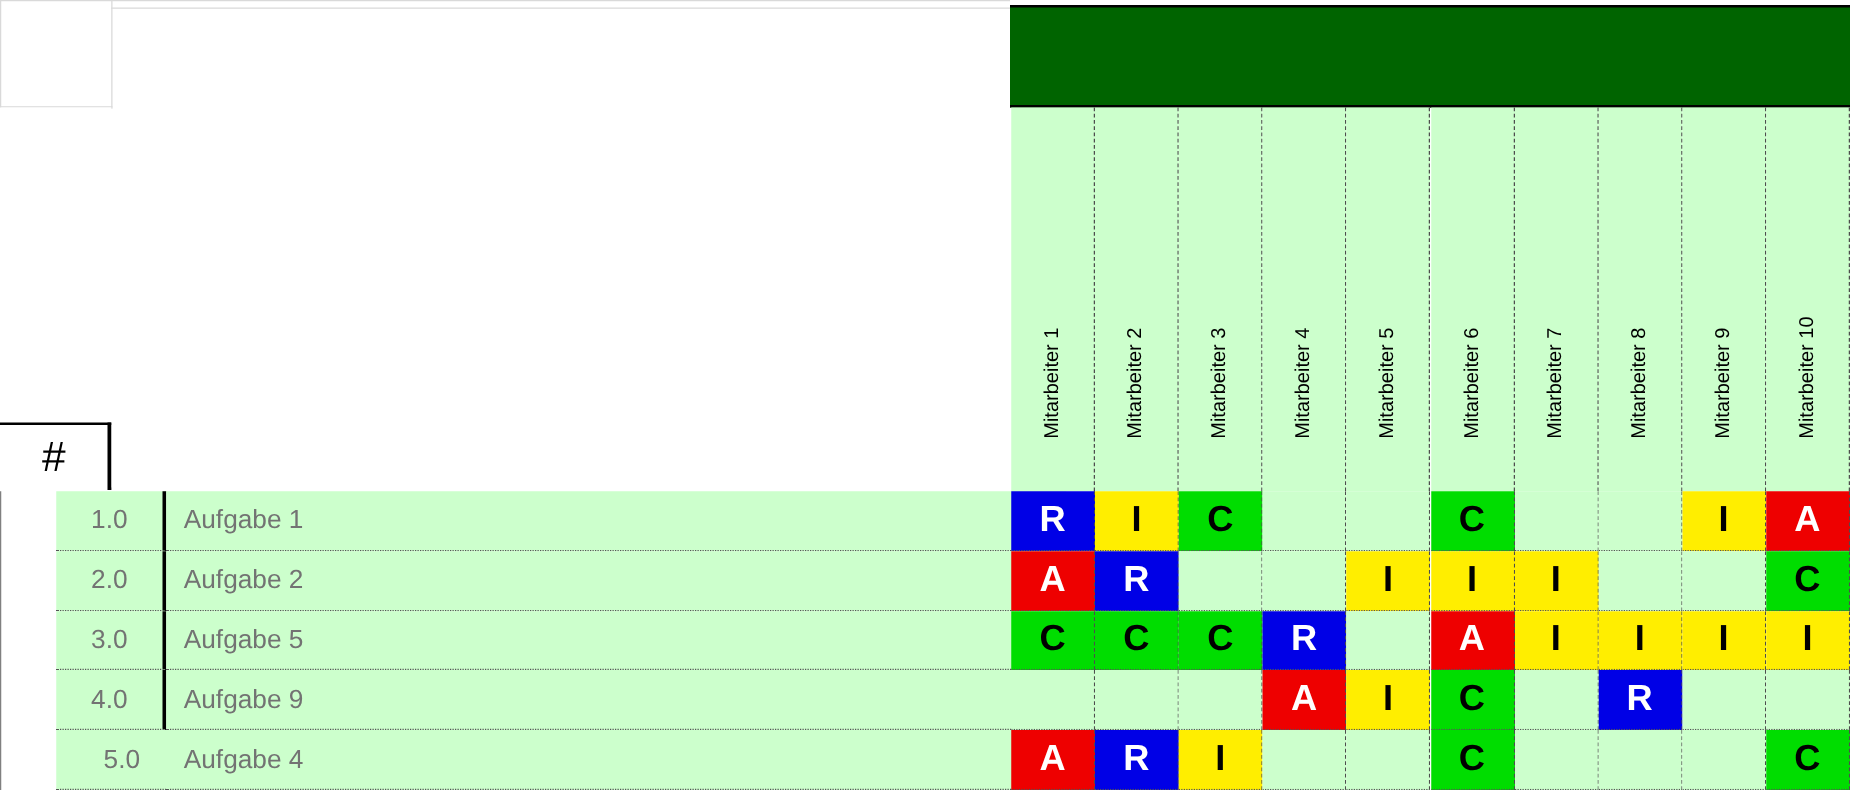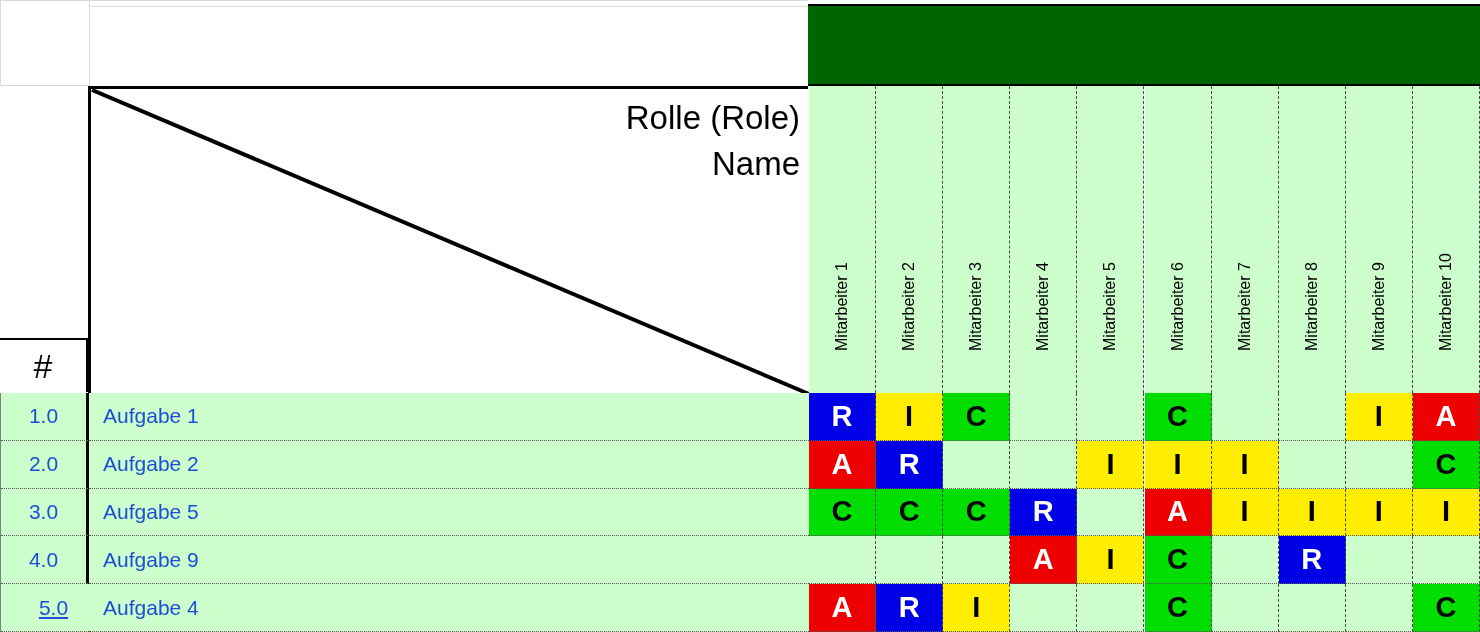--- a/index.html
+++ b/index.html
@@ -89,22 +89,23 @@
     color: #000000;
   }
   .hash-head { justify-content: center; font-size: 34px; border-right: 3px solid #000000; }
   .task-head { justify-content: flex-start; font-size: 34px; padding-left: 10px; }
 
   
   .num-cell, .task-cell {
     background: #ccffcc;
     display: flex;
     align-items: center;
-    color: #1d4ed8;
+    color: #737373;
     border-bottom: 1px dotted #555555;
+    margin-left: 44px;
   }
   .num-cell  { justify-content: center; font-size: 21px; border-right: 3px solid #000000; }
   .task-cell { justify-content: flex-start; font-size: 21px; padding-left: 14px; }
 
   
   .left-edge { background: #808080; width: 1px; }
 
   
   .raci {
     display: flex;
@@ -131,27 +132,20 @@
   <div class="abs faint-h" style="left:0; top:0; width:808px;"></div>
   <div class="abs faint-h" style="left:0; top:85px; width:90px;"></div>
   <div class="abs faint-v" style="left:0; top:0; height:392px;"></div>
   <div class="abs faint-v" style="left:89px; top:0; height:87px;"></div>
   <div class="abs faint-h" style="left:89px; top:6px; width:719px;"></div>
 
   <div class="abs banner" style="left:808px; top:4px; width:672px; height:82px;"></div>
 
   <div class="abs blank-band" style="left:0; top:86px; width:89px; height:306px; border-bottom:2px solid #000;"></div>
 
-  <div class="abs diag-box" style="left:88px; top:86px; width:720px; height:307px;">
-    <svg class="diag-svg" width="720" height="307" viewBox="0 0 720 307">
-      <line x1="1" y1="1" x2="718" y2="305" stroke="#000000" stroke-width="4"></line>
-    </svg>
-    <div class="abs role-label" style="right:8px; top:12px; width:700px;">Rolle (Role)</div>
-    <div class="abs role-label" style="right:8px; top:58px; width:700px;">Name</div>
-  </div>
 
   <div id="colheads">
       <div class="abs colhead" style="left: 809px; top: 86px; width: 67.1px; height: 307px;">
         <span class="rot">Mitarbeiter 1</span>
       </div>
       <div class="abs colhead" style="left: 876.1px; top: 86px; width: 67.1px; height: 307px;">
         <span class="rot">Mitarbeiter 2</span>
       </div>
       <div class="abs colhead" style="left: 943.2px; top: 86px; width: 67.1px; height: 307px;">
         <span class="rot">Mitarbeiter 3</span>
@@ -223,21 +217,21 @@
       <div class="abs raci v-empty" style="left: 809px; top: 536.4px; width: 67.1px; height: 47.8px;"></div>
       <div class="abs raci v-empty" style="left: 876.1px; top: 536.4px; width: 67.1px; height: 47.8px;"></div>
       <div class="abs raci v-empty" style="left: 943.2px; top: 536.4px; width: 67.1px; height: 47.8px;"></div>
       <div class="abs raci v-A" style="left: 1010.3px; top: 536.4px; width: 67.1px; height: 47.8px;">A</div>
       <div class="abs raci v-I" style="left: 1077.4px; top: 536.4px; width: 67.1px; height: 47.8px;">I</div>
       <div class="abs raci v-C" style="left: 1144.5px; top: 536.4px; width: 67.1px; height: 47.8px;">C</div>
       <div class="abs raci v-empty" style="left: 1211.6px; top: 536.4px; width: 67.1px; height: 47.8px;"></div>
       <div class="abs raci v-R" style="left: 1278.7px; top: 536.4px; width: 67.1px; height: 47.8px;">R</div>
       <div class="abs raci v-empty" style="left: 1345.8px; top: 536.4px; width: 67.1px; height: 47.8px;"></div>
       <div class="abs raci v-empty" style="left: 1412.9px; top: 536.4px; width: 67.1px; height: 47.8px;"></div>
-      <div class="abs num-cell" style="left: 1px; top: 584.2px; width: 108px; height: 47.8px; text-decoration: underline;">5.0</div>
+      <div class="abs num-cell" style="left: 1px; top: 584.2px; width: 108px; height: 47.8px;">5.0</div>
       <div class="abs task-cell" style="left: 89px; top: 584.2px; width: 720px; height: 47.8px;">Aufgabe 4</div>
       <div class="abs raci v-A" style="left: 809px; top: 584.2px; width: 67.1px; height: 47.8px;">A</div>
       <div class="abs raci v-R" style="left: 876.1px; top: 584.2px; width: 67.1px; height: 47.8px;">R</div>
       <div class="abs raci v-I" style="left: 943.2px; top: 584.2px; width: 67.1px; height: 47.8px;">I</div>
       <div class="abs raci v-empty" style="left: 1010.3px; top: 584.2px; width: 67.1px; height: 47.8px;"></div>
       <div class="abs raci v-empty" style="left: 1077.4px; top: 584.2px; width: 67.1px; height: 47.8px;"></div>
       <div class="abs raci v-C" style="left: 1144.5px; top: 584.2px; width: 67.1px; height: 47.8px;">C</div>
       <div class="abs raci v-empty" style="left: 1211.6px; top: 584.2px; width: 67.1px; height: 47.8px;"></div>
       <div class="abs raci v-empty" style="left: 1278.7px; top: 584.2px; width: 67.1px; height: 47.8px;"></div>
       <div class="abs raci v-empty" style="left: 1345.8px; top: 584.2px; width: 67.1px; height: 47.8px;"></div>

